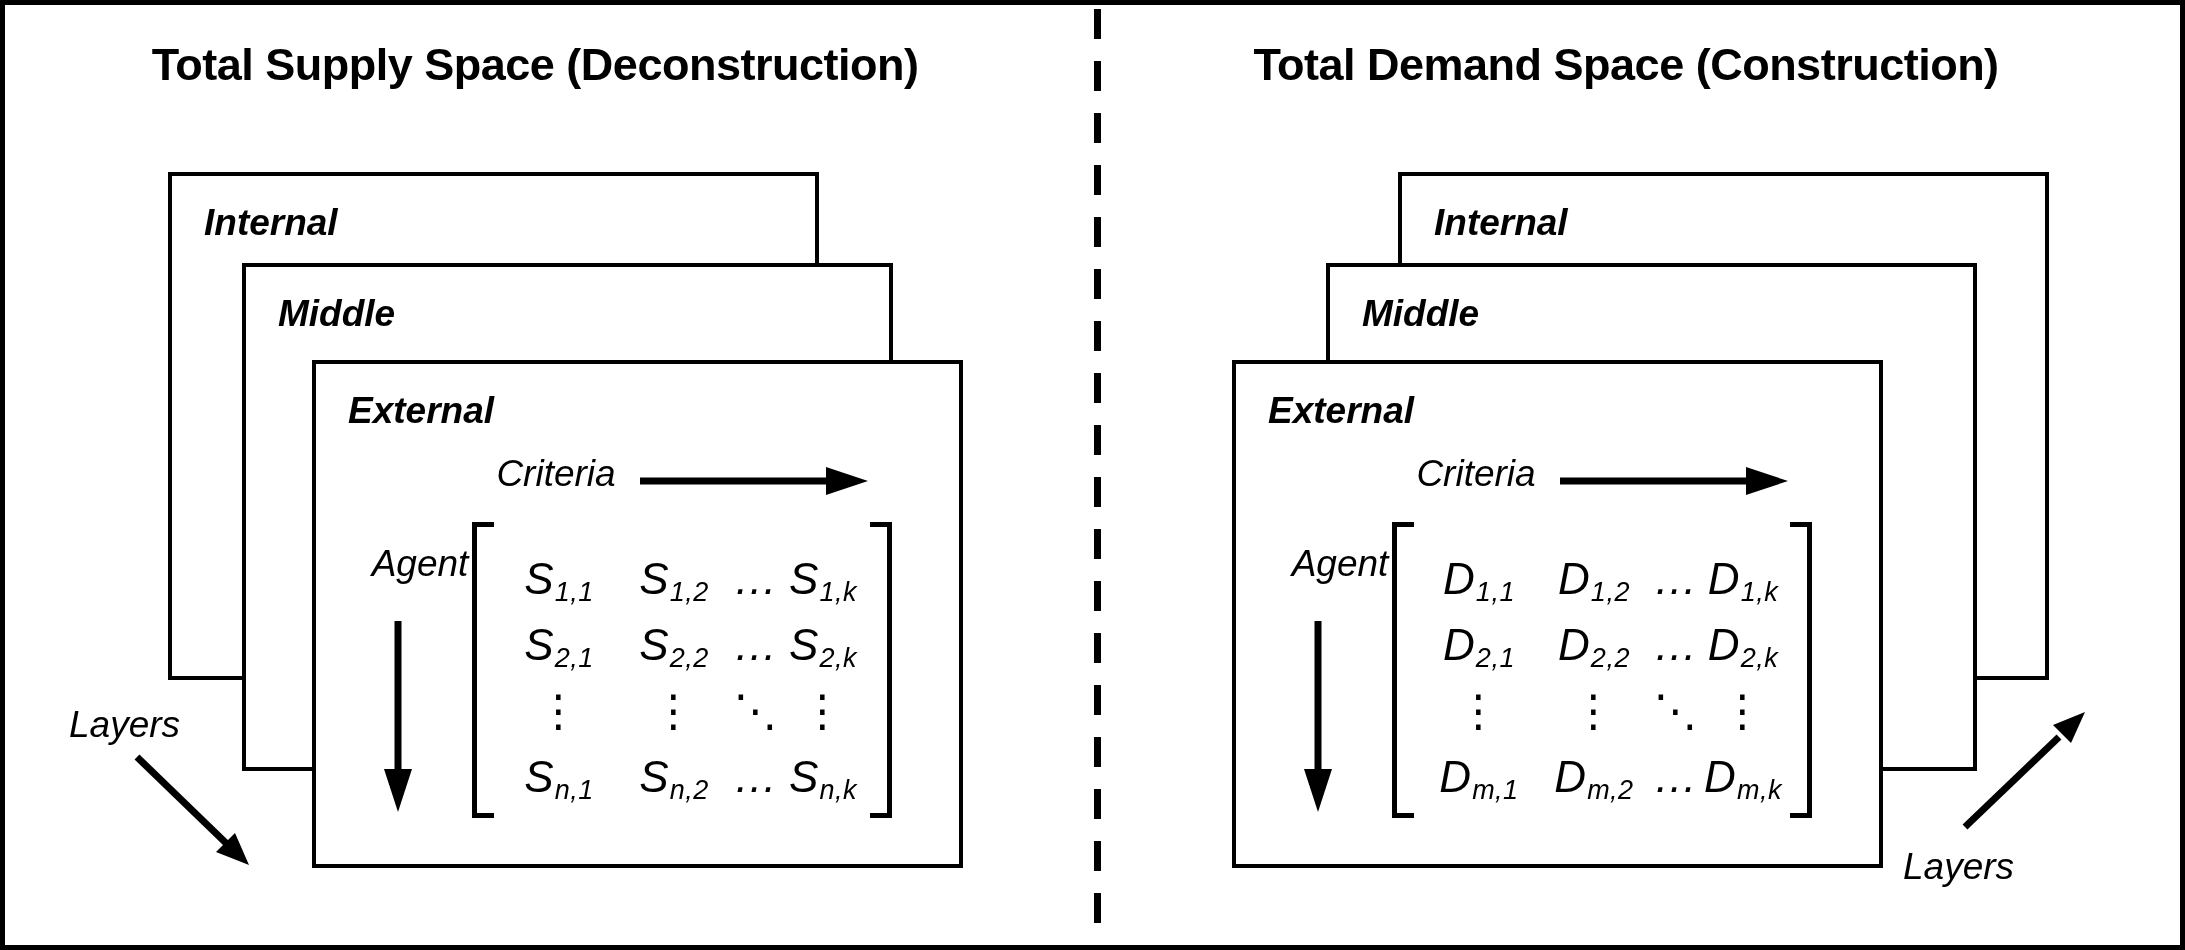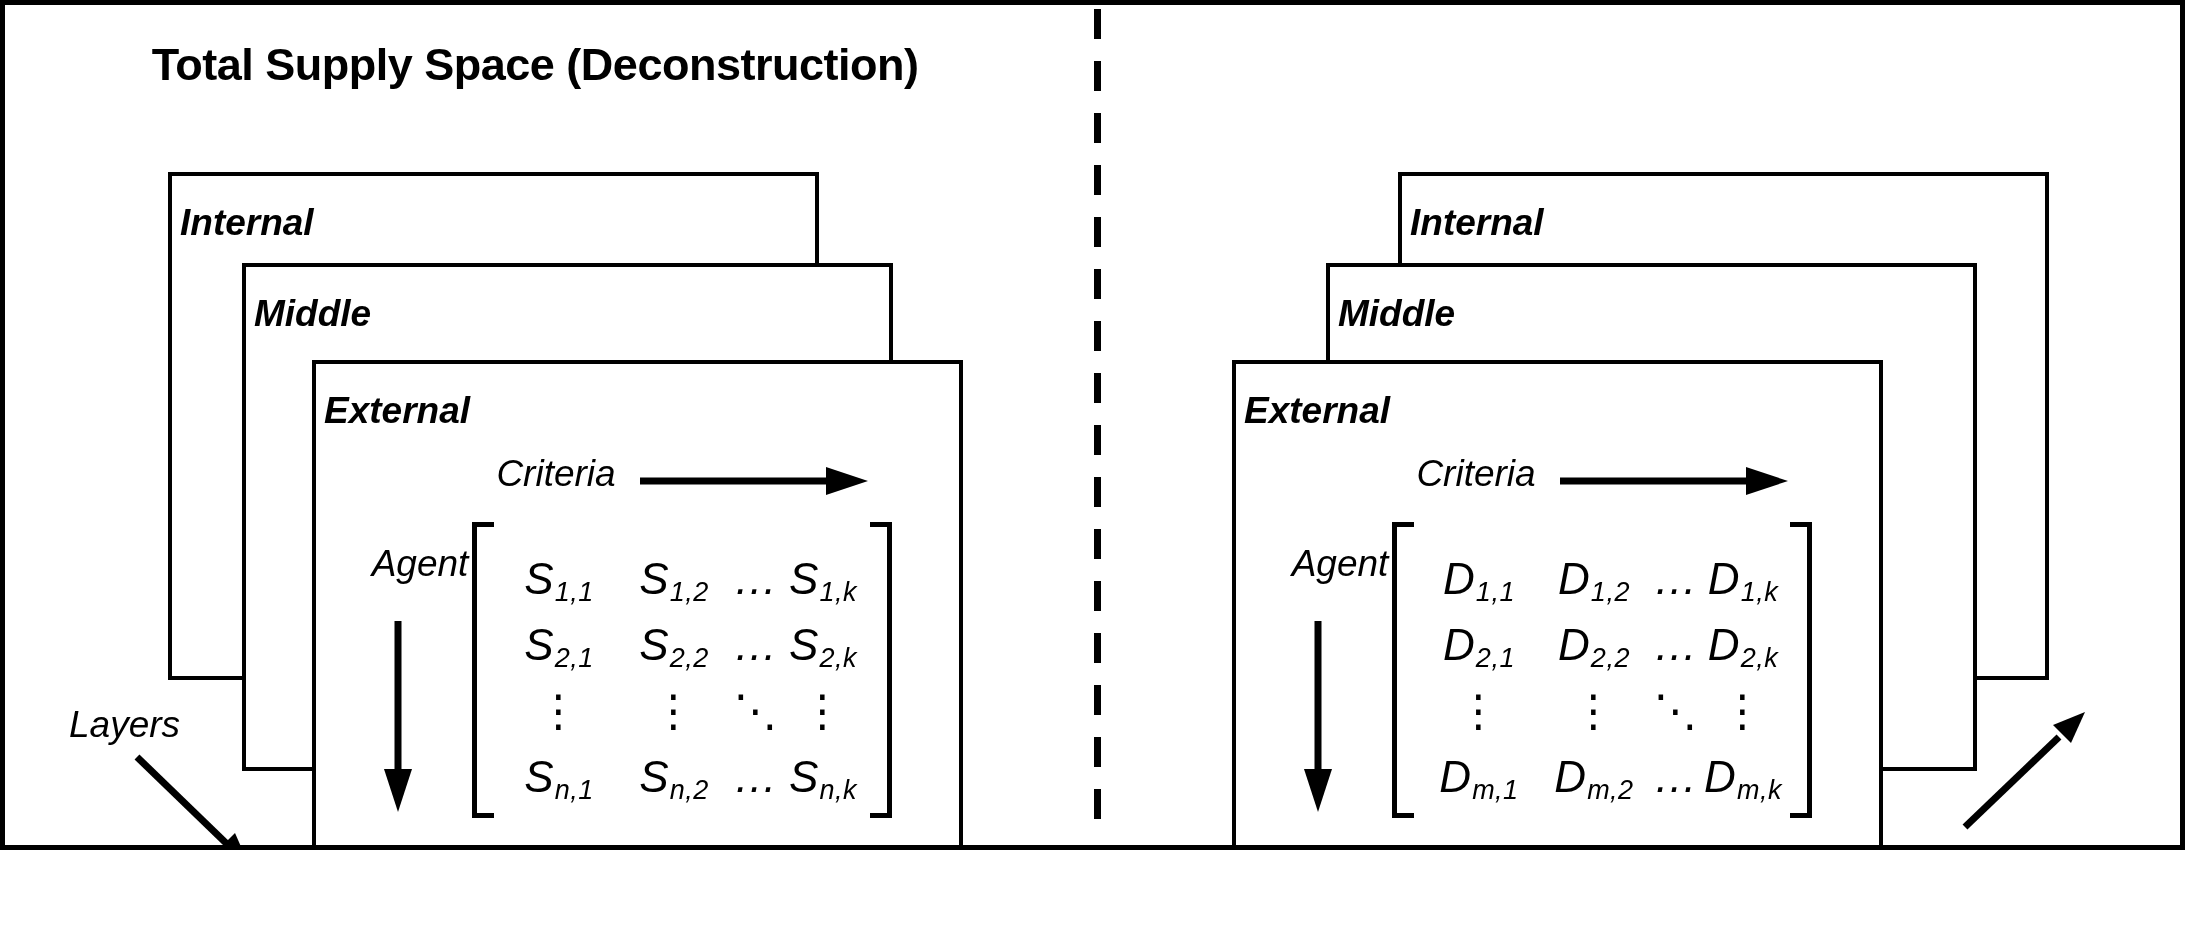--- a/index.html
+++ b/index.html
@@ -1,18 +1,18 @@
 <!DOCTYPE html>
 <html><head>
 <meta charset="utf-8">
 <style>
   html,body{margin:0;padding:0;background:#ffffff;}
   .canvas{
     position:relative;
-    width:2185px;height:850px;
+    width:2185px;height:950px;
     box-sizing:border-box;
     background:#ffffff;
     border:5px solid #000000;
     font-family:"Liberation Sans","DejaVu Sans",sans-serif;
     color:#000000;
     overflow:hidden;
   }
   .title{
     position:absolute;top:32px;
     font-size:45px;font-weight:700;letter-spacing:-0.5px;
@@ -23,21 +23,21 @@
     position:absolute;top:4px;bottom:4px;width:7px;
     background:repeating-linear-gradient(to bottom,#000 0 30px,transparent 30px 52px);
     z-index:0;
   }
   .box{
     position:absolute;width:651px;height:508px;
     box-sizing:border-box;background:#ffffff;border:4px solid #000000;
   }
   .z1{z-index:1}.z2{z-index:2}.z3{z-index:3}
   .box-label{
-    position:absolute;left:8px;top:26px;
+    position:absolute;left:32px;top:26px;
     font-size:37px;font-weight:700;font-style:italic;text-align:right;
   }
   .criteria-label{
     position:absolute;left:160px;top:90px;width:160px;
     font-size:37px;font-style:italic;text-align:center;line-height:1.1;
   }
   .criteria-arrow{position:absolute;left:322px;top:102px;}
   .agent-label{
     position:absolute;left:44px;top:180px;width:120px;
     font-size:37px;font-style:italic;text-align:center;line-height:1.1;
@@ -66,20 +66,21 @@
   }
   .arr{position:absolute;}
   svg{display:block;}
 </style>
 </head>
 <body>
 
 <div class="canvas">
 
   <div class="title" style="left:5px;width:1050px;">Total Supply Space (Deconstruction)</div>
+  <div class="title" style="left:1096px;width:1050px;">Total Demand Space (Construction)</div>
 
   <div class="divider" style="left:1089px;"></div>
 
   <div class="box z1" style="left:163px;top:167px;">
     <span class="box-label">Internal</span>
   </div>
   <div class="box z2" style="left:237px;top:258px;">
     <span class="box-label">Middle</span>
   </div>
   <div class="box z3" style="left:307px;top:355px;">

